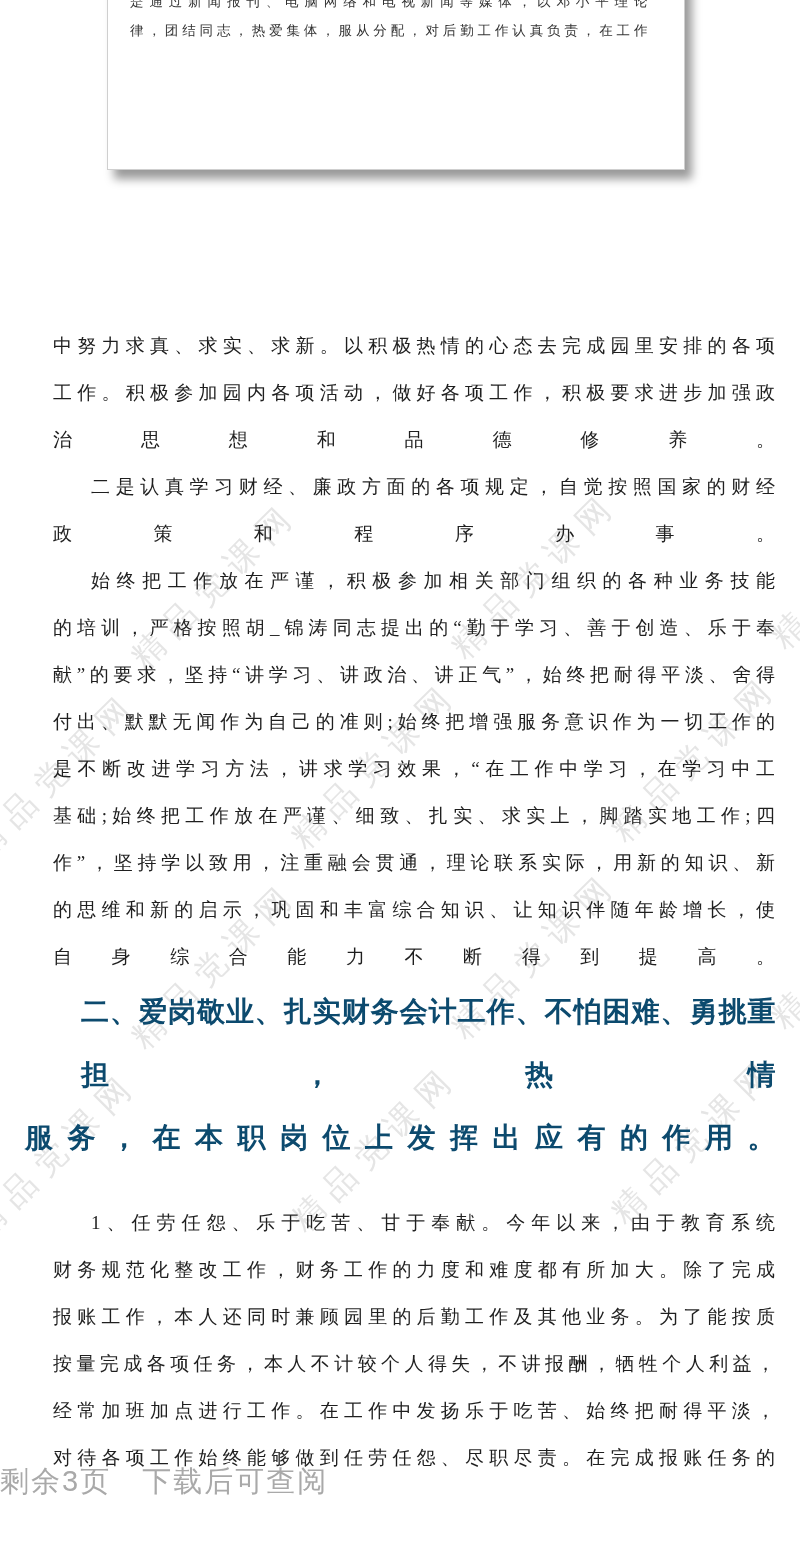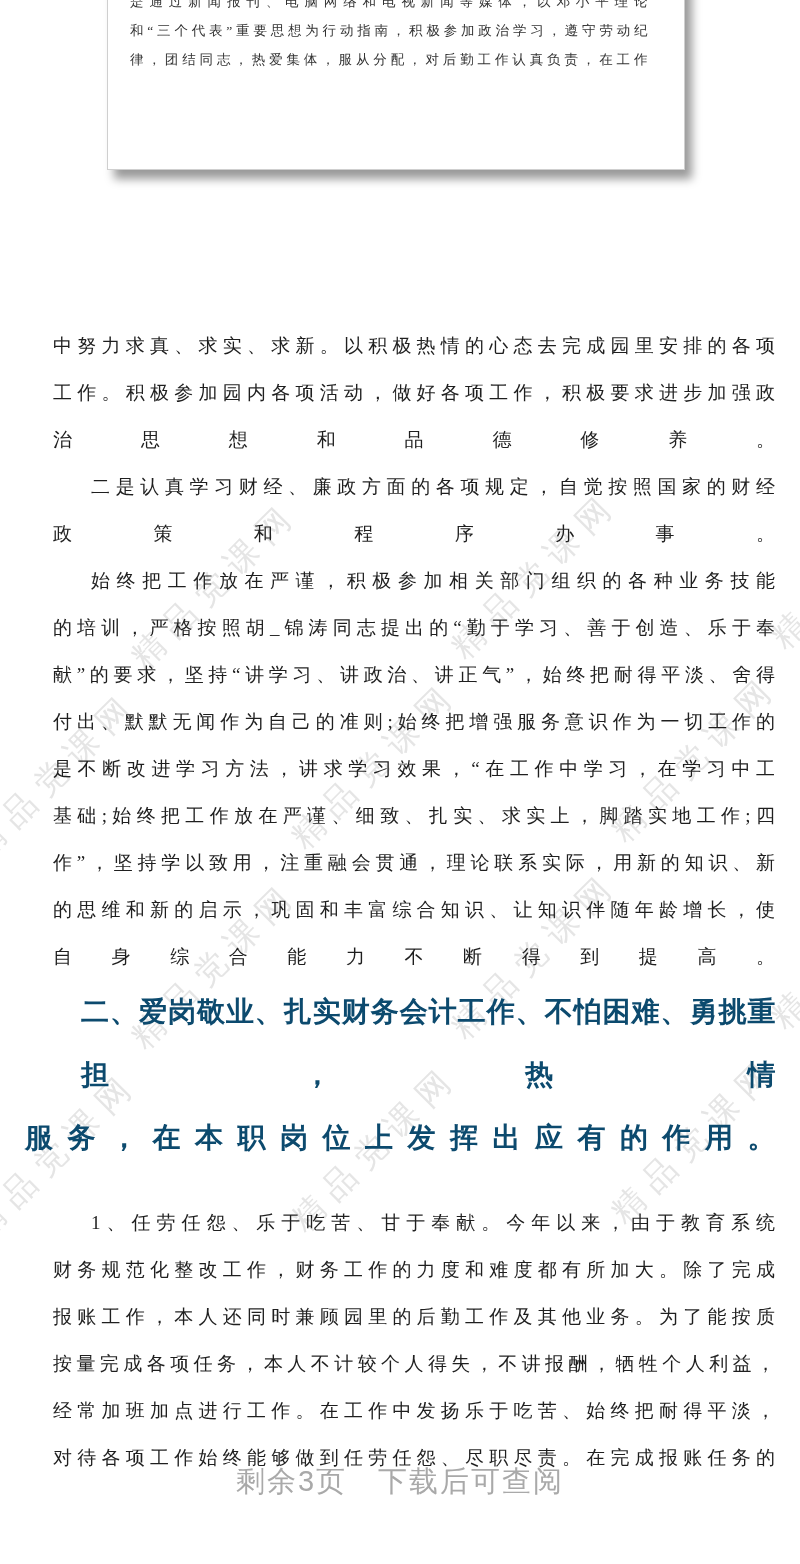--- a/index.html
+++ b/index.html
@@ -46,21 +46,20 @@
     font-size:28px;line-height:63px;letter-spacing:0.5px;
     text-align:justify;text-align-last:justify;
   }
   .line.indent{padding-left:2em;}
   .line.last{text-align-last:left;}
   .para.mt{margin-top:30px;}
 
   
   .footer-note{
     position:absolute;left:0;width:800px;top:1462px;z-index:2;
-    text-align:center;
     font-family:"Liberation Sans","DejaVu Sans",sans-serif;
     font-size:29px;letter-spacing:2px;
   }
 </style>
 </head>
 <body>
 
 <div class="wm-layer">
     <span class="wm" style="left: 215px; top: 585px; color: rgb(229, 229, 229);">精品党课网</span>
     <span class="wm" style="left: 535px; top: 575px; color: rgb(229, 229, 229);">精品党课网</span>
@@ -72,21 +71,20 @@
     <span class="wm" style="left: 535px; top: 955px; color: rgb(229, 229, 229);">精品党课网</span>
     <span class="wm" style="left: 855px; top: 945px; color: rgb(229, 229, 229);">精品党课网</span>
     <span class="wm" style="left: 55px; top: 1155px; color: rgb(229, 229, 229);">精品党课网</span>
     <span class="wm" style="left: 375px; top: 1148px; color: rgb(229, 229, 229);">精品党课网</span>
     <span class="wm" style="left: 695px; top: 1140px; color: rgb(229, 229, 229);">精品党课网</span>
   </div>
 
 <div class="preview-card">
   <div class="card-text">
       <div class="card-line">是通过新闻报刊、电脑网络和电视新闻等媒体，以邓小平理论</div>
-      <div class="card-line">和“三个代表”重要思想为行动指南，积极参加政治学习，遵守劳动纪</div>
       <div class="card-line">律，团结同志，热爱集体，服从分配，对后勤工作认真负责，在工作</div>
     </div>
 </div>
 
 <div class="doc-body">
     <div class="para body">
       <div class="line">中努力求真、求实、求新。以积极热情的心态去完成园里安排的各项</div>
       <div class="line">工作。积极参加园内各项活动，做好各项工作，积极要求进步加强政</div>
       <div class="line last">治思想和品德修养。</div>
     </div>

